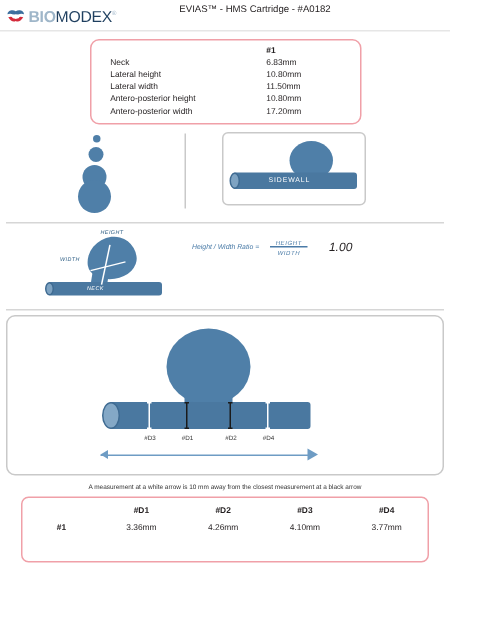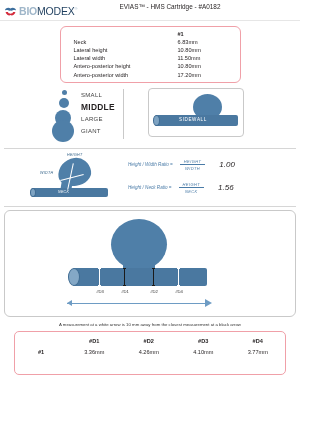--- a/index.html
+++ b/index.html
@@ -167,26 +167,20 @@
   </div>
 
   <div class="mid">
     <div class="size-block">
       <div class="size-graphic">
         <div class="sz-c" style="left:10px;top:2px;width:5px;height:5px;"></div>
         <div class="sz-c" style="left:7px;top:10px;width:10px;height:10px;"></div>
         <div class="sz-c" style="left:3px;top:22px;width:16px;height:16px;"></div>
         <div class="sz-c" style="left:0px;top:32px;width:22px;height:22px;"></div>
       </div>
-      <div class="size-labels">
-        <div>SMALL</div>
-        <div class="sel">MIDDLE</div>
-        <div>LARGE</div>
-        <div>GIANT</div>
-      </div>
     </div>
     <div class="vdiv"></div>
     <div class="sw-box">
       <div class="sw-dome"></div>
       <div class="sw-tube"></div>
       <div class="sw-cap"></div>
       <div class="sw-label">SIDEWALL</div>
     </div>
   </div>
 
@@ -207,28 +201,20 @@
 
     <div class="ratio-row" style="left:128px;top:10px;">
       <span class="ratio-lbl">Height / Width Ratio =</span>
       <span class="frac">
         <div class="num">HEIGHT</div>
         <div class="den">WIDTH</div>
       </span>
       <span class="ratio-val">1.00</span>
     </div>
 
-    <div class="ratio-row" style="left:128px;top:33px;">
-      <span class="ratio-lbl">Height / Neck Ratio =</span>
-      <span class="frac">
-        <div class="num">HEIGHT</div>
-        <div class="den">NECK</div>
-      </span>
-      <span class="ratio-val">1.56</span>
-    </div>
   </div>
 
   <div class="hr"></div>
 
   <div class="diagram-wrap">
     <div class="diagram">
       <div class="d-neck"></div>
       <div class="d-dome"></div>
       <div class="d-tube"></div>
       <div class="d-cap"></div>

